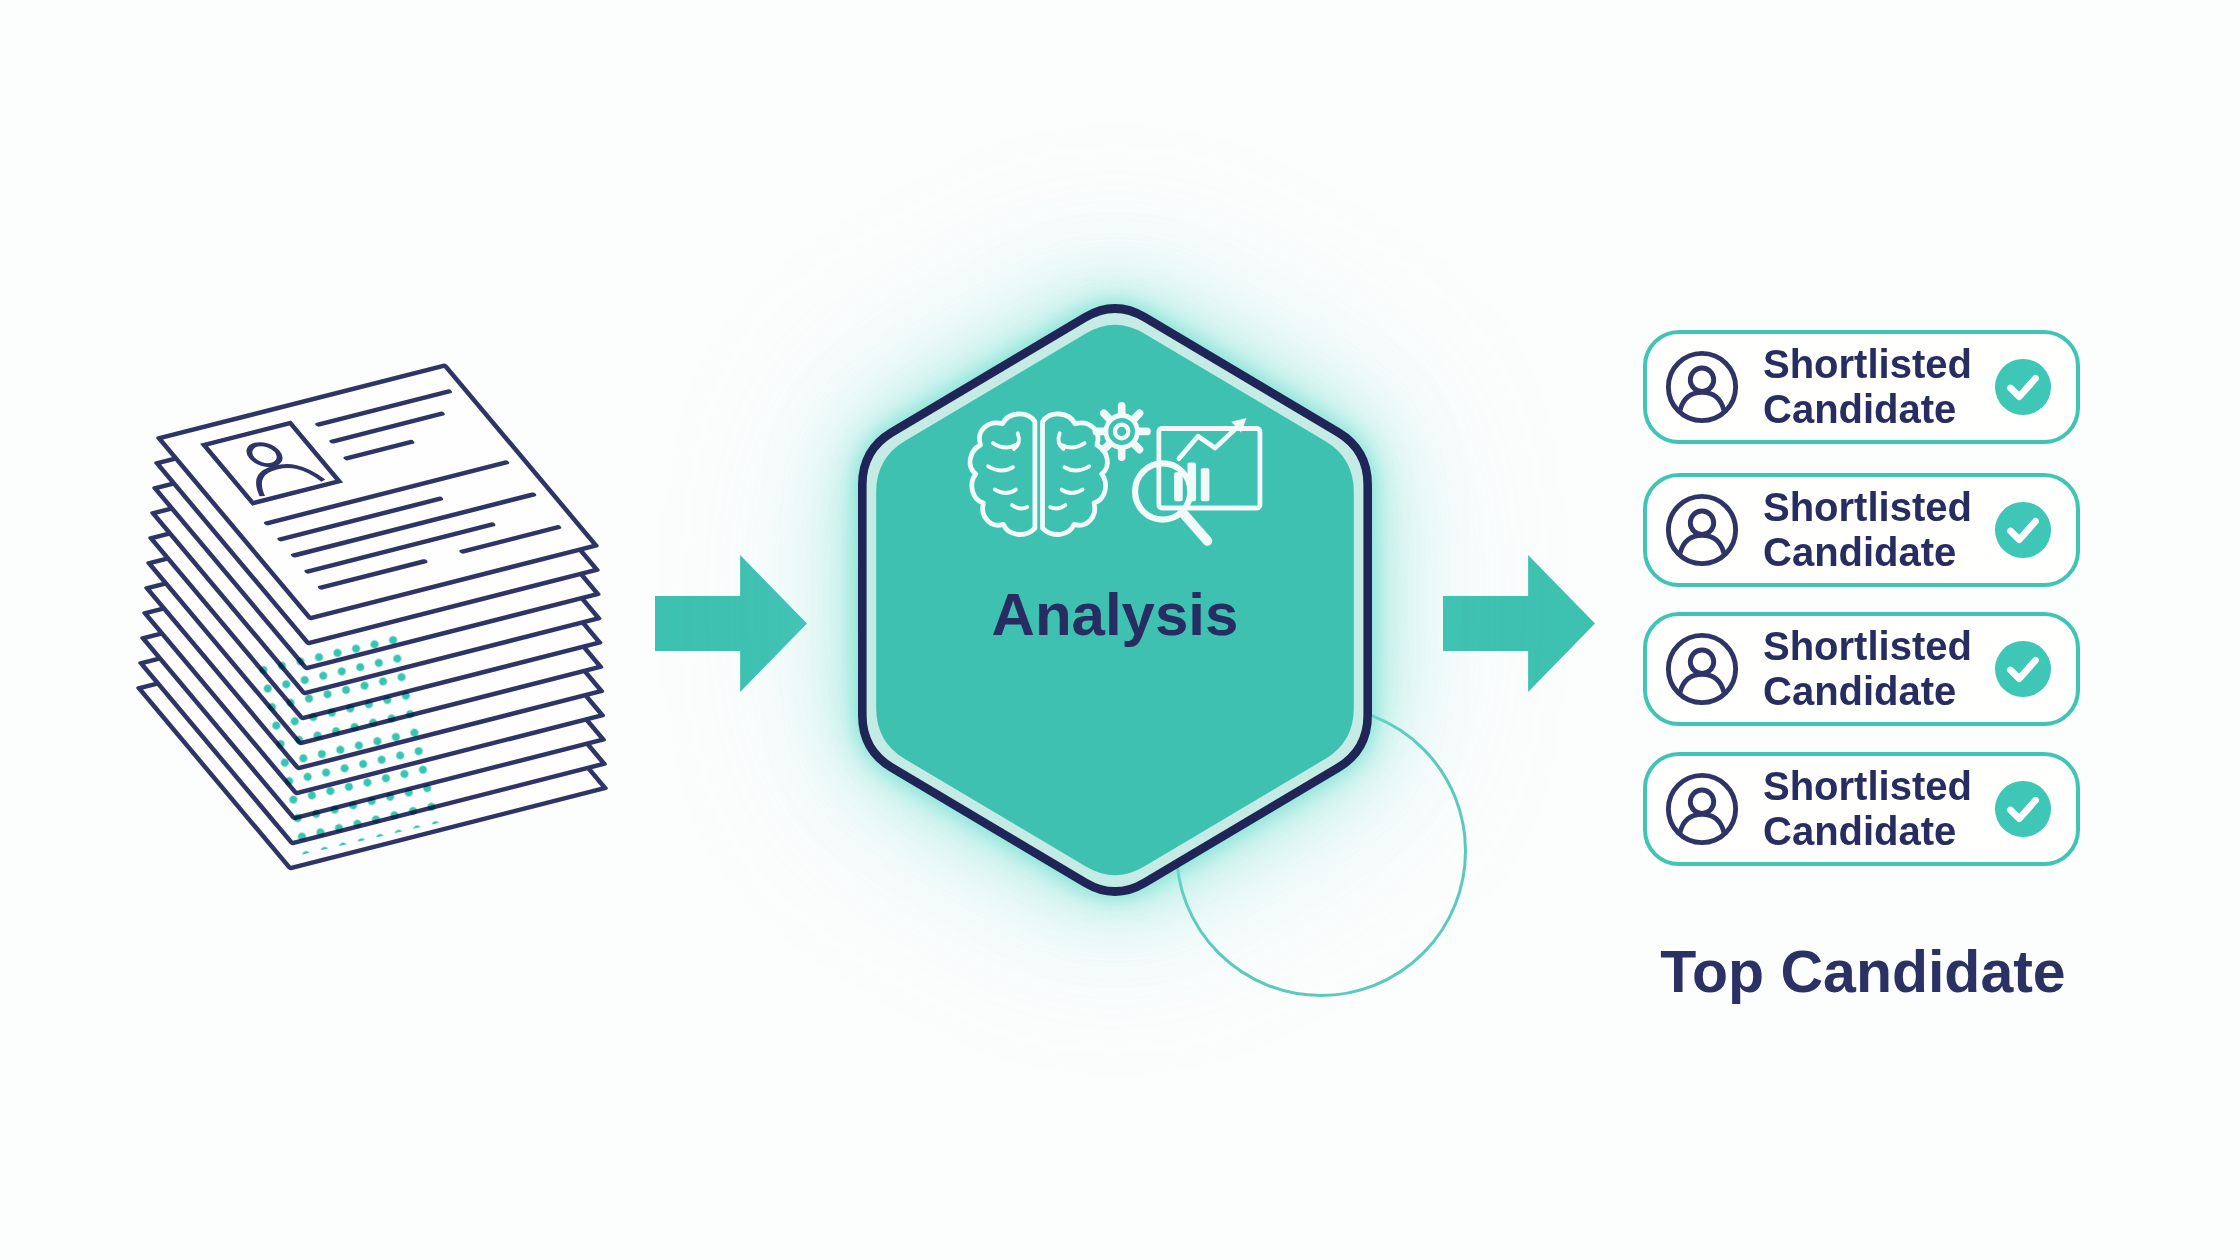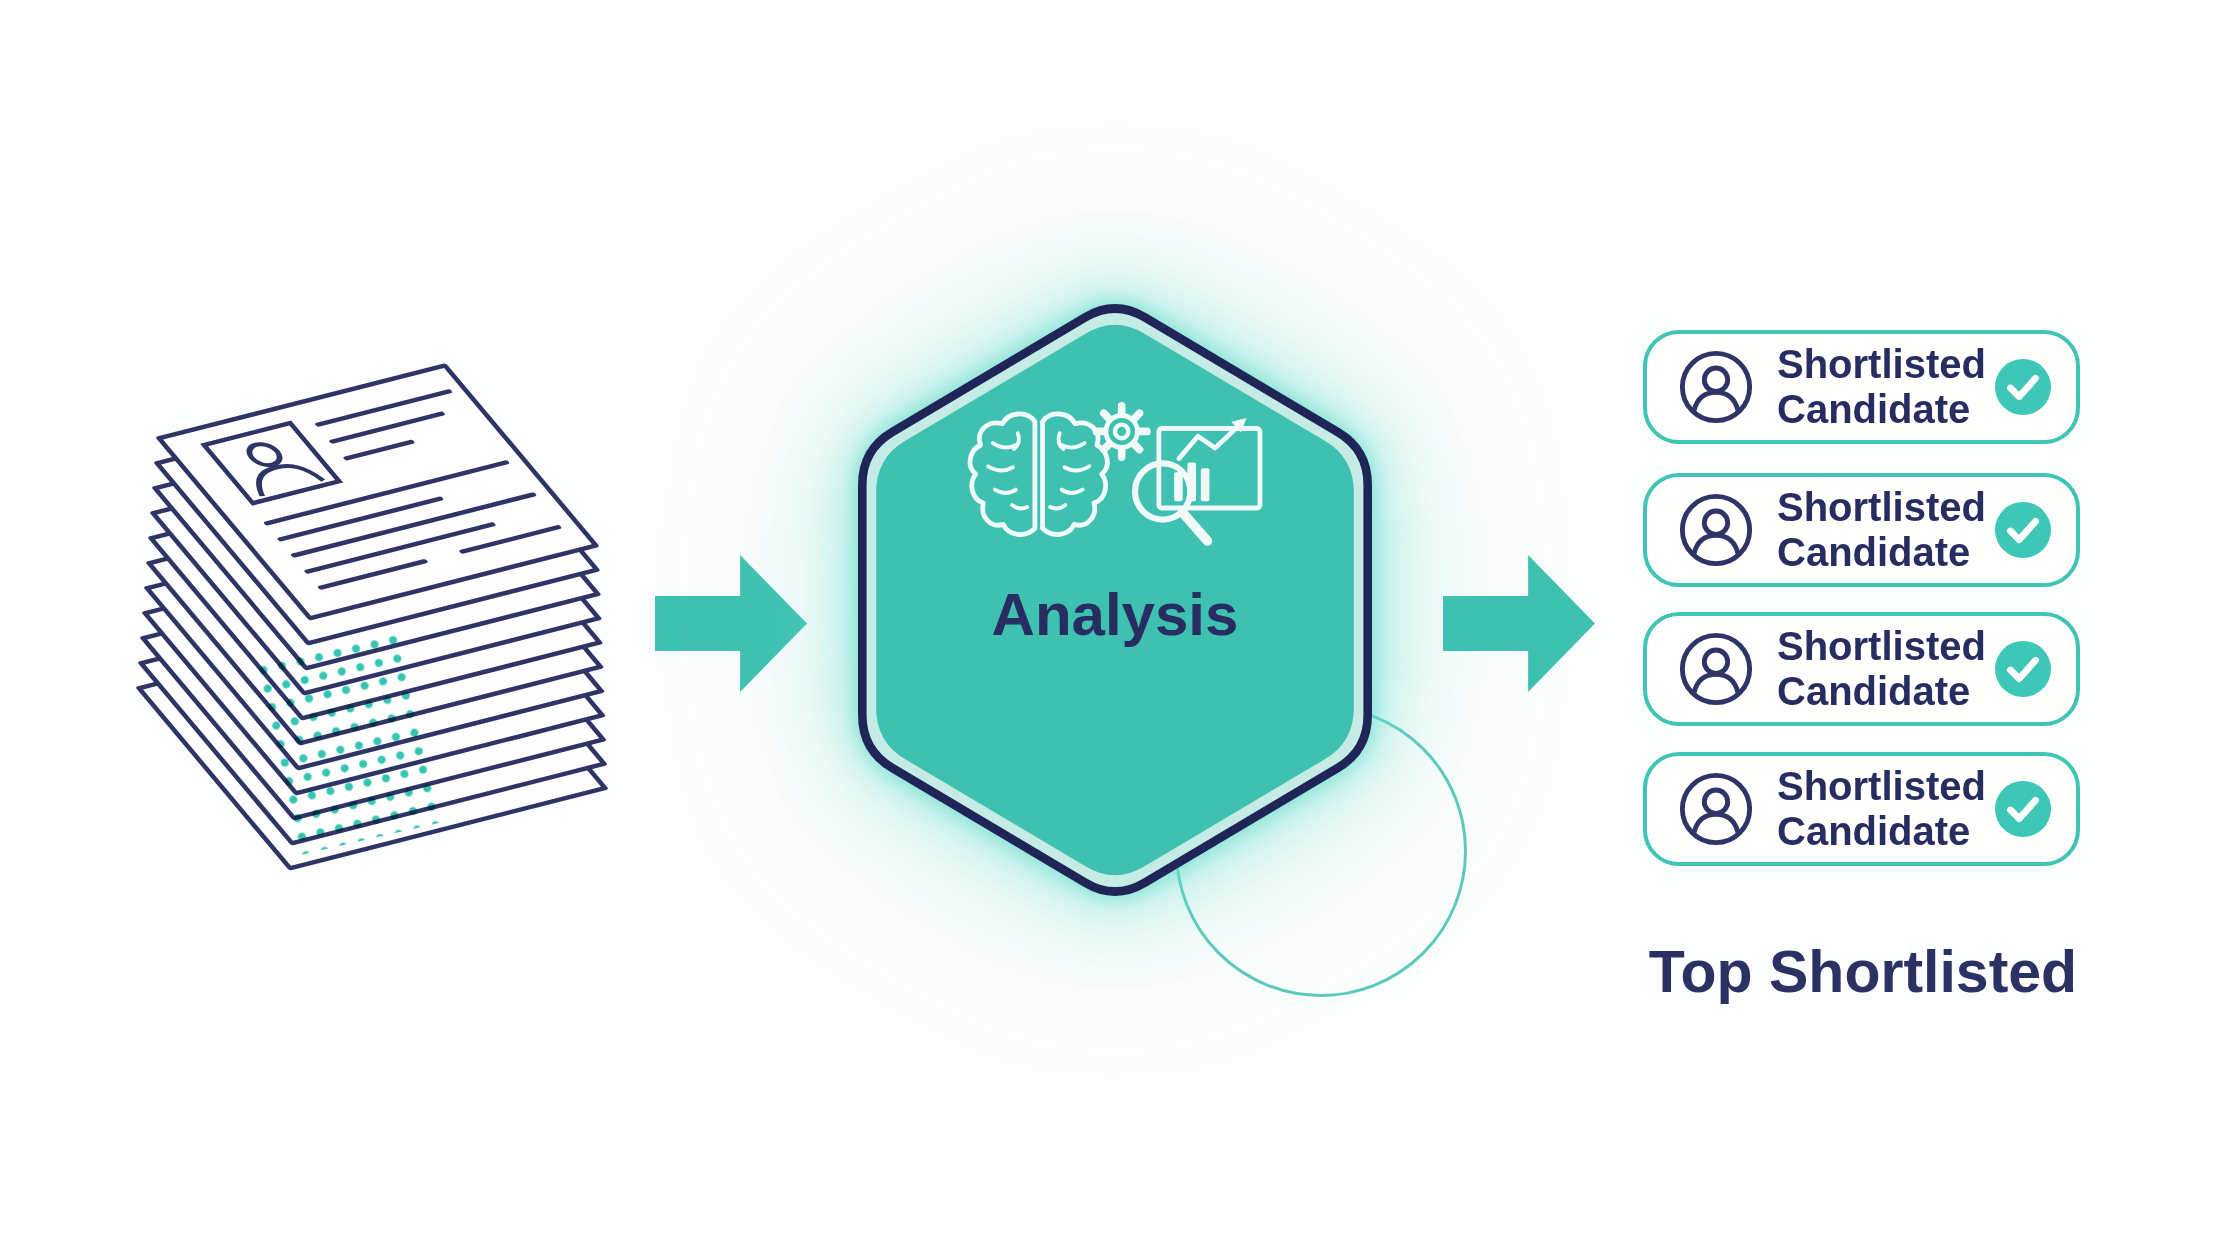--- a/index.html
+++ b/index.html
@@ -43,21 +43,21 @@
   .hexwrap svg{overflow:visible;display:block;}
   .hex-title{
     position:absolute;left:865px;top:574px;width:500px;z-index:3;
     text-align:center;color:#272d60;font-weight:700;font-size:60px;line-height:82px;
     letter-spacing:0;
   }
   
   .card{
     position:absolute;left:1643px;width:437px;height:114px;box-sizing:border-box;
     background:#fffffe;border:4px solid #3fc4b5;border-radius:36px;z-index:2;
-    display:flex;align-items:center;padding-left:30px;
+    display:flex;align-items:center;padding-left:16px;
   }
   .card .label{
     margin-left:22px;color:#272d60;font-weight:700;font-size:40px;line-height:45px;
   }
   .badge{position:absolute;right:24px;top:50%;transform:translateY(-50%);width:58px;height:58px;}
   .heading{
     position:absolute;left:1613px;top:938px;width:500px;z-index:2;
     text-align:center;color:#2b3263;font-weight:700;font-size:59px;
   }
 </style>
@@ -237,15 +237,15 @@
     <div class="label">
       <div>Shortlisted</div>
       <div>Candidate</div>
     </div>
     <svg class="badge" viewBox="0 0 60 60">
       <circle cx="30" cy="30" r="29" fill="#3ec6b6"></circle>
       <path d="M17 31 L26 40 L43 21" fill="none" stroke="#fff" stroke-width="7" stroke-linecap="round" stroke-linejoin="round"></path>
     </svg>
   </div>
 
-  <div class="heading">Top Shortlisted</div>
+  <div class="heading">Top Candidate</div>
 
 </div>
 
 </body></html>

